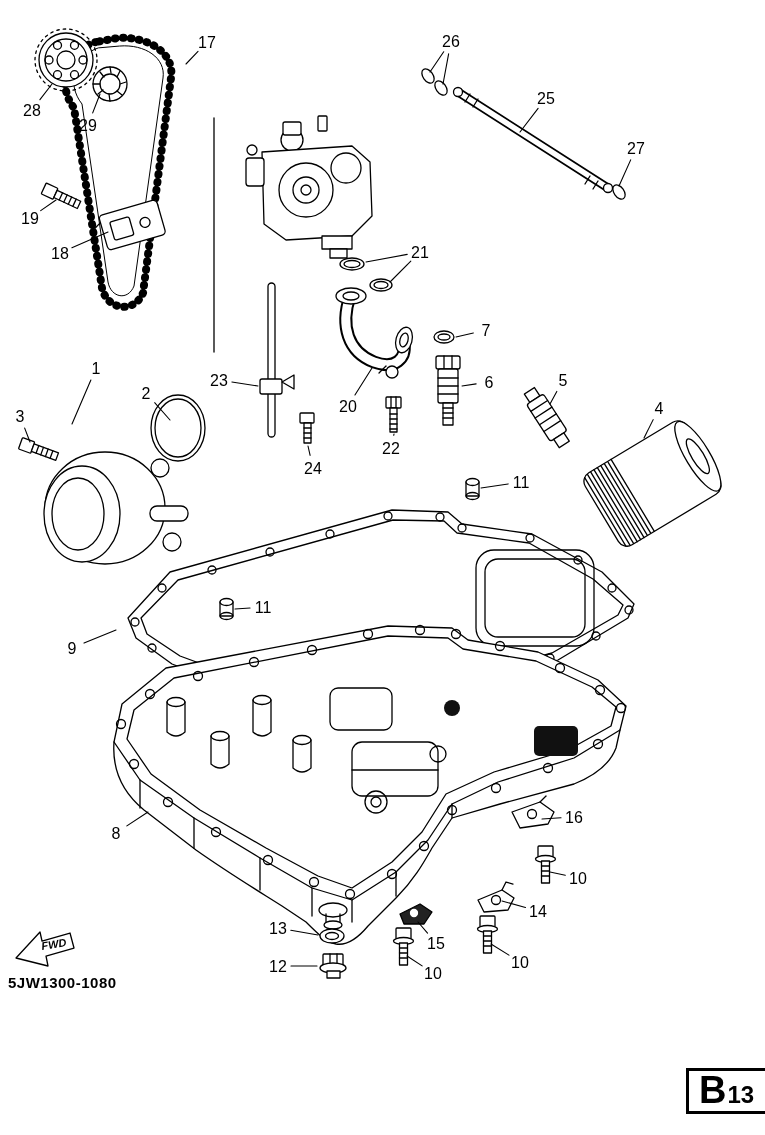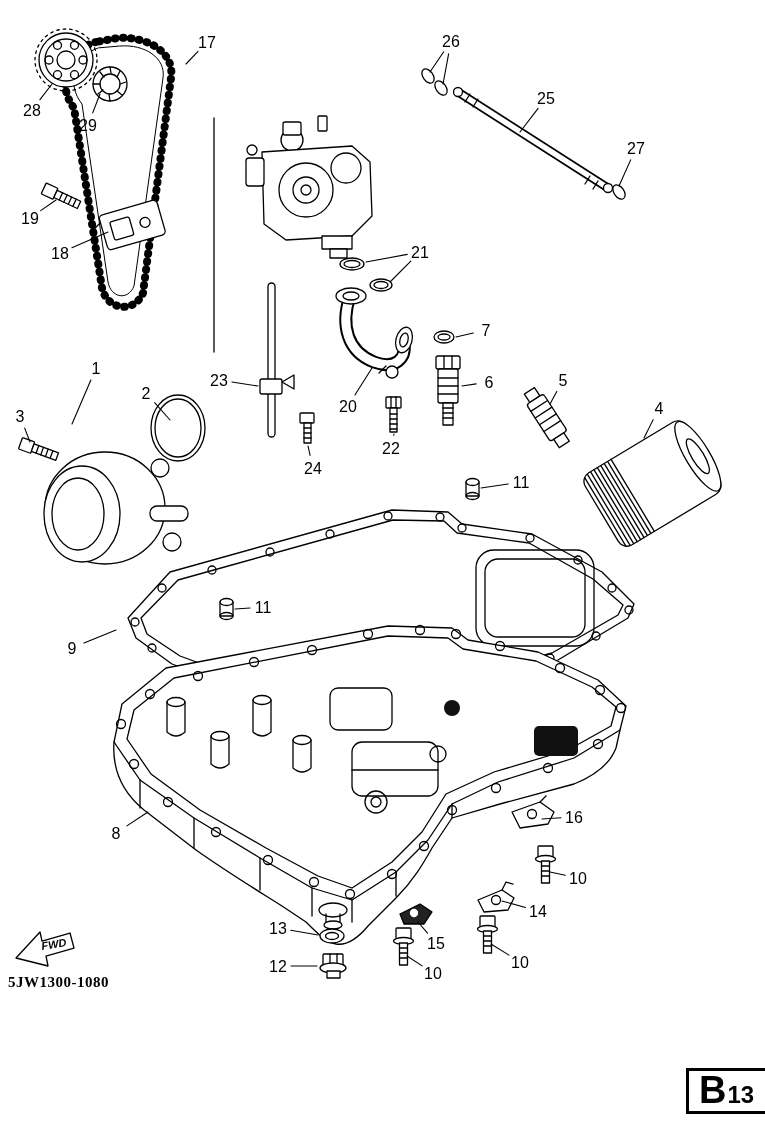--- a/index.html
+++ b/index.html
@@ -26,21 +26,20 @@
     fill: #000000;
   }
   .drawing-code {
     position: absolute;
     left: 8px;
     top: 974px;
     font-size: 15px;
     font-weight: bold;
     color: #000000;
     letter-spacing: 0.5px;
-    font-family: Liberation Serif, serif;
   }
   .page-ref {
     position: absolute;
     left: 686px;
     top: 1068px;
     width: 110px;
     height: 46px;
     border: 3px solid #000000;
     background: #ffffff;
     display: flex;

